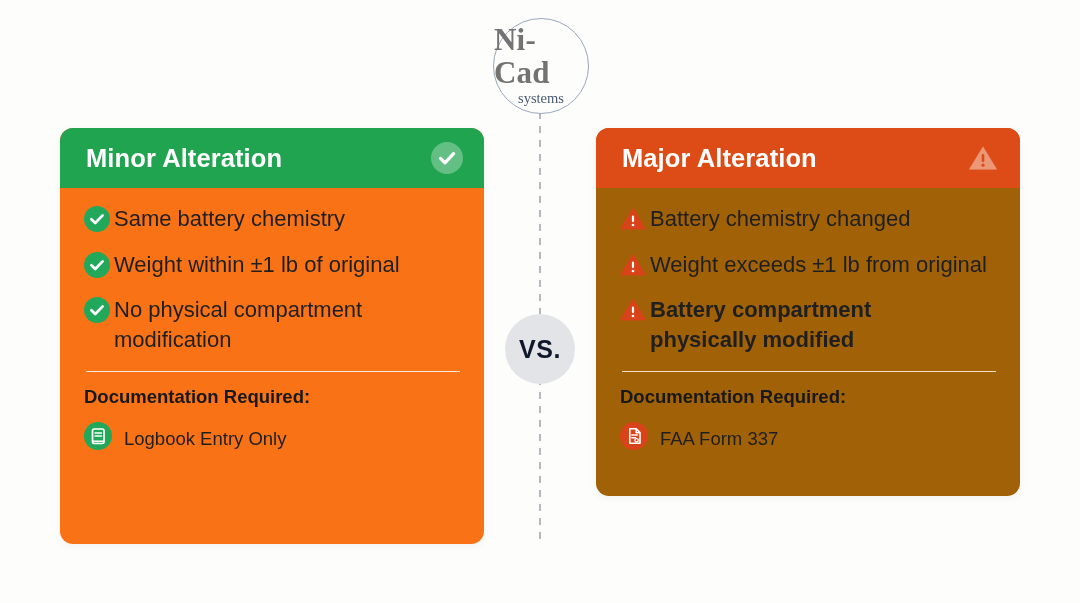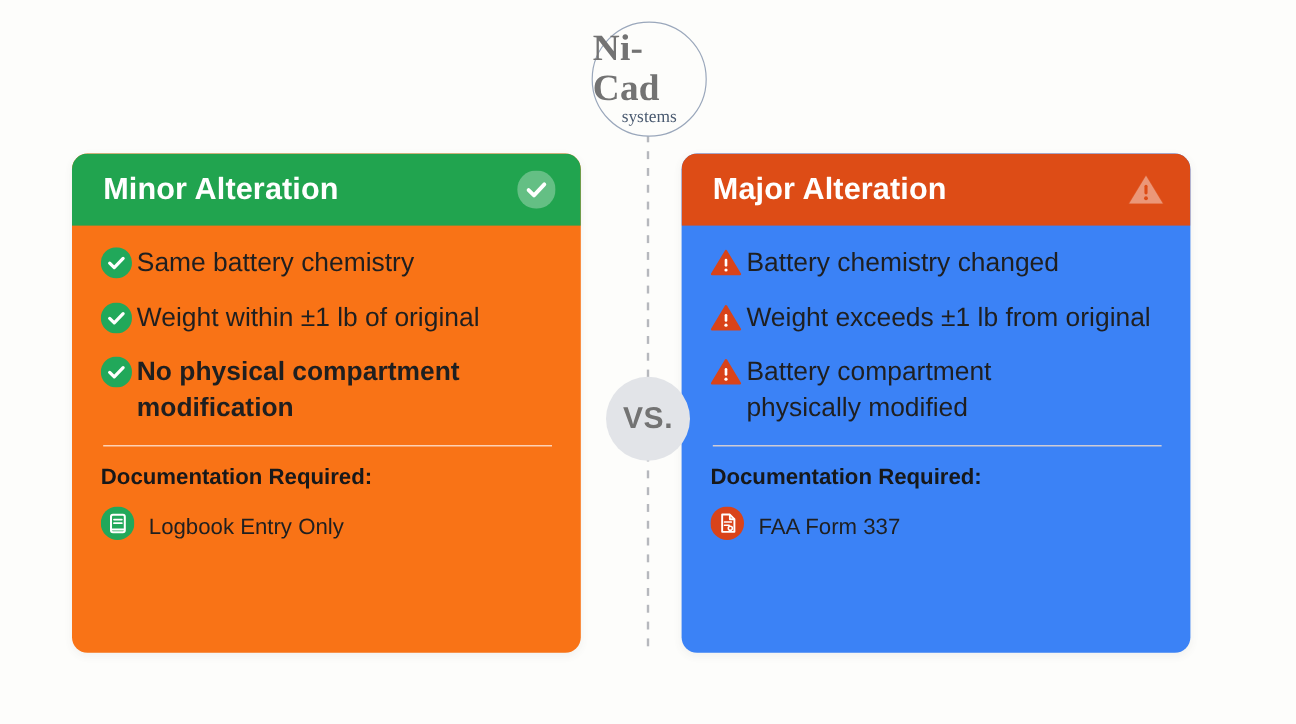--- a/index.html
+++ b/index.html
@@ -66,36 +66,36 @@
     border-radius: 50%;
     background: #e2e4e8;
     display: flex;
     align-items: center;
     justify-content: center;
     z-index: 5;
   }
   #vs-badge span {
     font-size: 25px;
     font-weight: 700;
-    color: #737373;
+    color: #0f172a;
     letter-spacing: .5px;
   }
 
   
   .card {
     position: absolute;
     top: 128px;
     width: 424px;
     border-radius: 13px;
     overflow: hidden;
     z-index: 2;
     box-shadow: 0 2px 7px rgba(80,80,80,0.07);
   }
   #card-minor { left: 60px;  background: #f97316; height: 416px; }
-  #card-major { left: 568px; background: #3b82f6; height: 416px; }
+  #card-major { left: 596px; background: #a16207; height: 368px; }
 
   .card-header {
     height: 60px;
     display: flex;
     align-items: center;
     justify-content: space-between;
     padding: 0 21px 0 26px;
     box-sizing: border-box;
   }
   #card-minor .card-header { background: #21a44f; }
@@ -194,21 +194,21 @@
         </span>
         <span class="crit-text">Weight within ±1 lb of original</span>
       </li>
       <li class="crit-item">
         <span class="crit-icon">
           <svg viewBox="0 0 26 26" width="26" height="26">
             <circle cx="13" cy="13" r="13" fill="#21a85a"></circle>
             <path d="M7.4 13.3 L11.2 17 L18.6 9.4" fill="none" stroke="#ffffff" stroke-width="2.7" stroke-linecap="round" stroke-linejoin="round"></path>
           </svg>
         </span>
-        <span class="crit-text" style="max-width:270px;display:inline-block;font-weight:bold;">No physical compartment modification</span>
+        <span class="crit-text" style="max-width:270px;display:inline-block;">No physical compartment modification</span>
       </li>
     </ul>
 
     <div class="sep"></div>
 
     <div class="doc-heading">Documentation Required:</div>
 
     <ul class="doc-list">
       <li class="doc-item">
         <span class="doc-icon">
@@ -260,21 +260,21 @@
         <span class="crit-text">Weight exceeds ±1 lb from original</span>
       </li>
       <li class="crit-item">
         <span class="crit-icon">
           <svg viewBox="0 0 26 26" width="26" height="26">
             <path d="M13 3.2 L24.6 22.4 L1.4 22.4 Z" fill="#d9431a" stroke="#d9431a" stroke-width="2" stroke-linejoin="round"></path>
             <rect x="11.9" y="9.6" width="2.2" height="6.6" rx="1.1" fill="#ffffff"></rect>
             <circle cx="13" cy="19" r="1.35" fill="#ffffff"></circle>
           </svg>
         </span>
-        <span class="crit-text" style="max-width:300px;display:inline-block;">Battery compartment physically modified</span>
+        <span class="crit-text" style="max-width:300px;display:inline-block;font-weight:bold;">Battery compartment physically modified</span>
       </li>
     </ul>
 
     <div class="sep"></div>
 
     <div class="doc-heading">Documentation Required:</div>
 
     <ul class="doc-list">
       <li class="doc-item">
         <span class="doc-icon">

